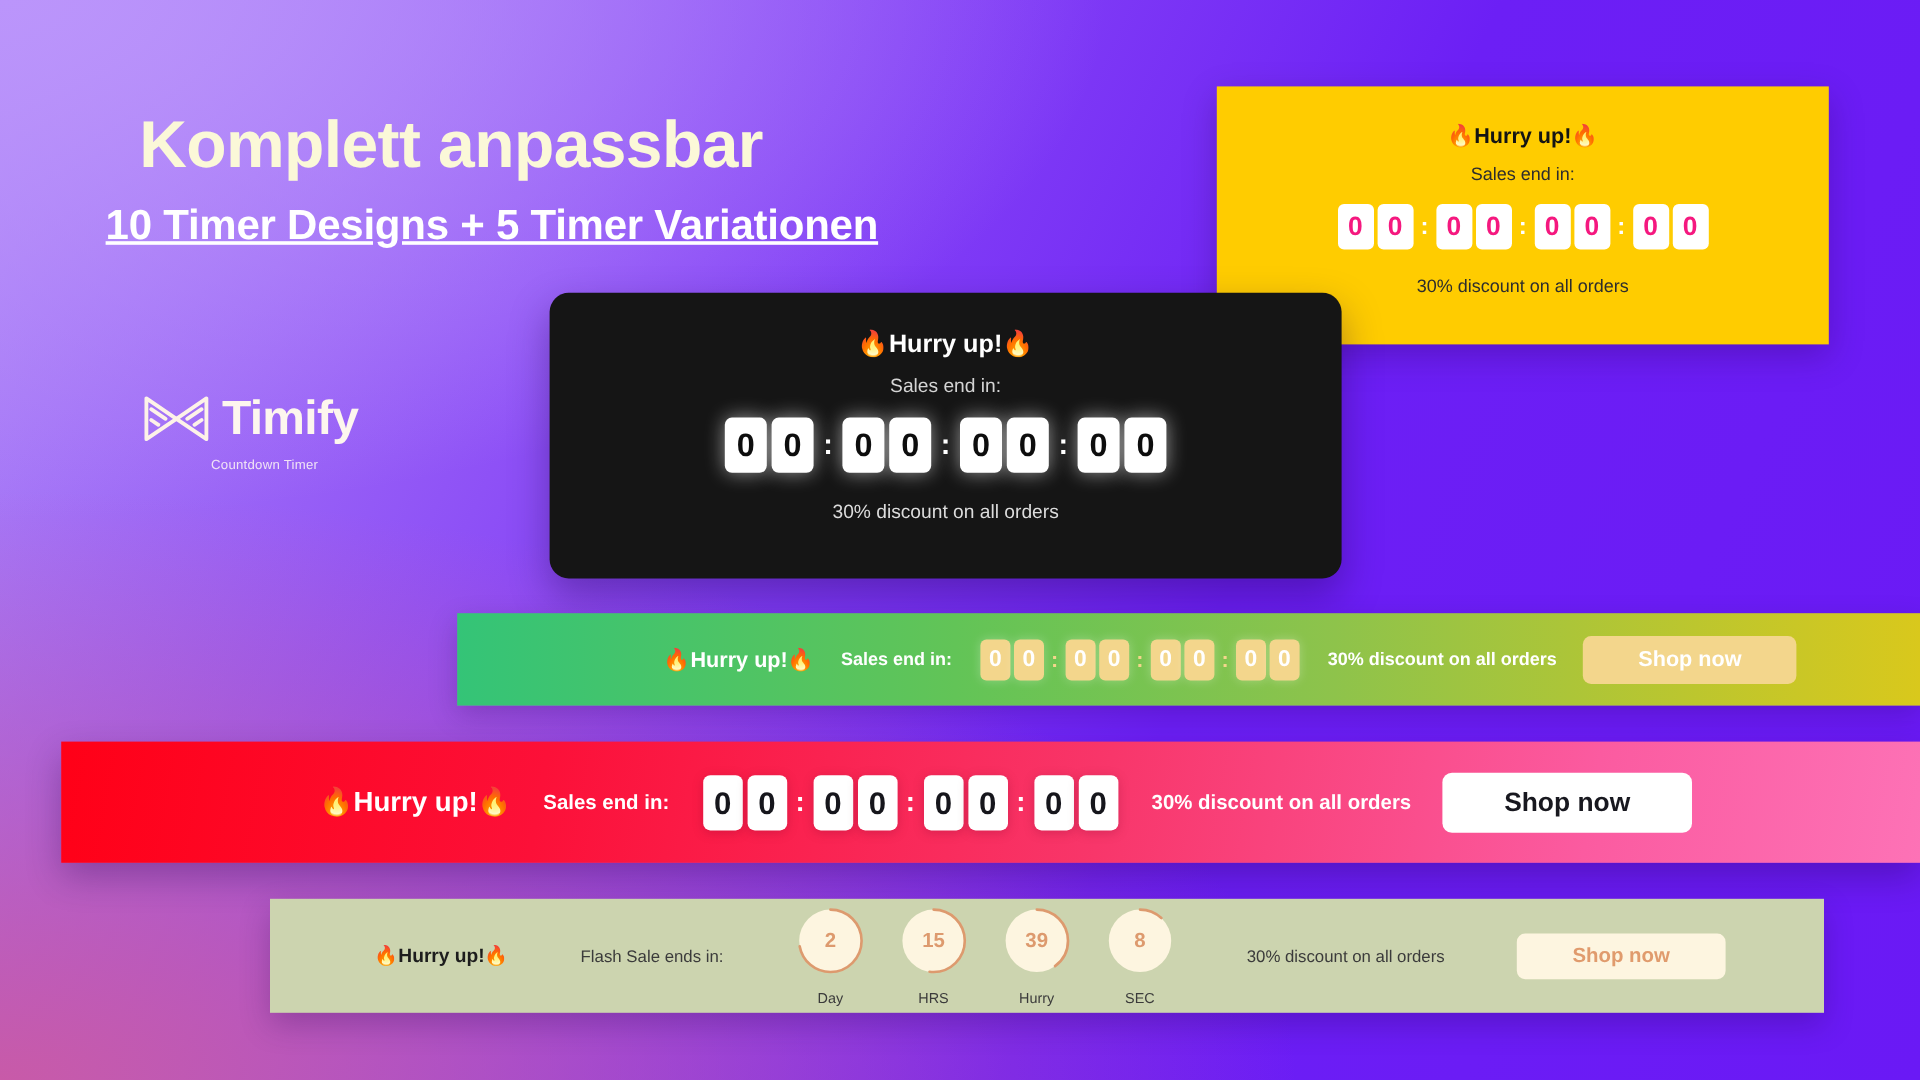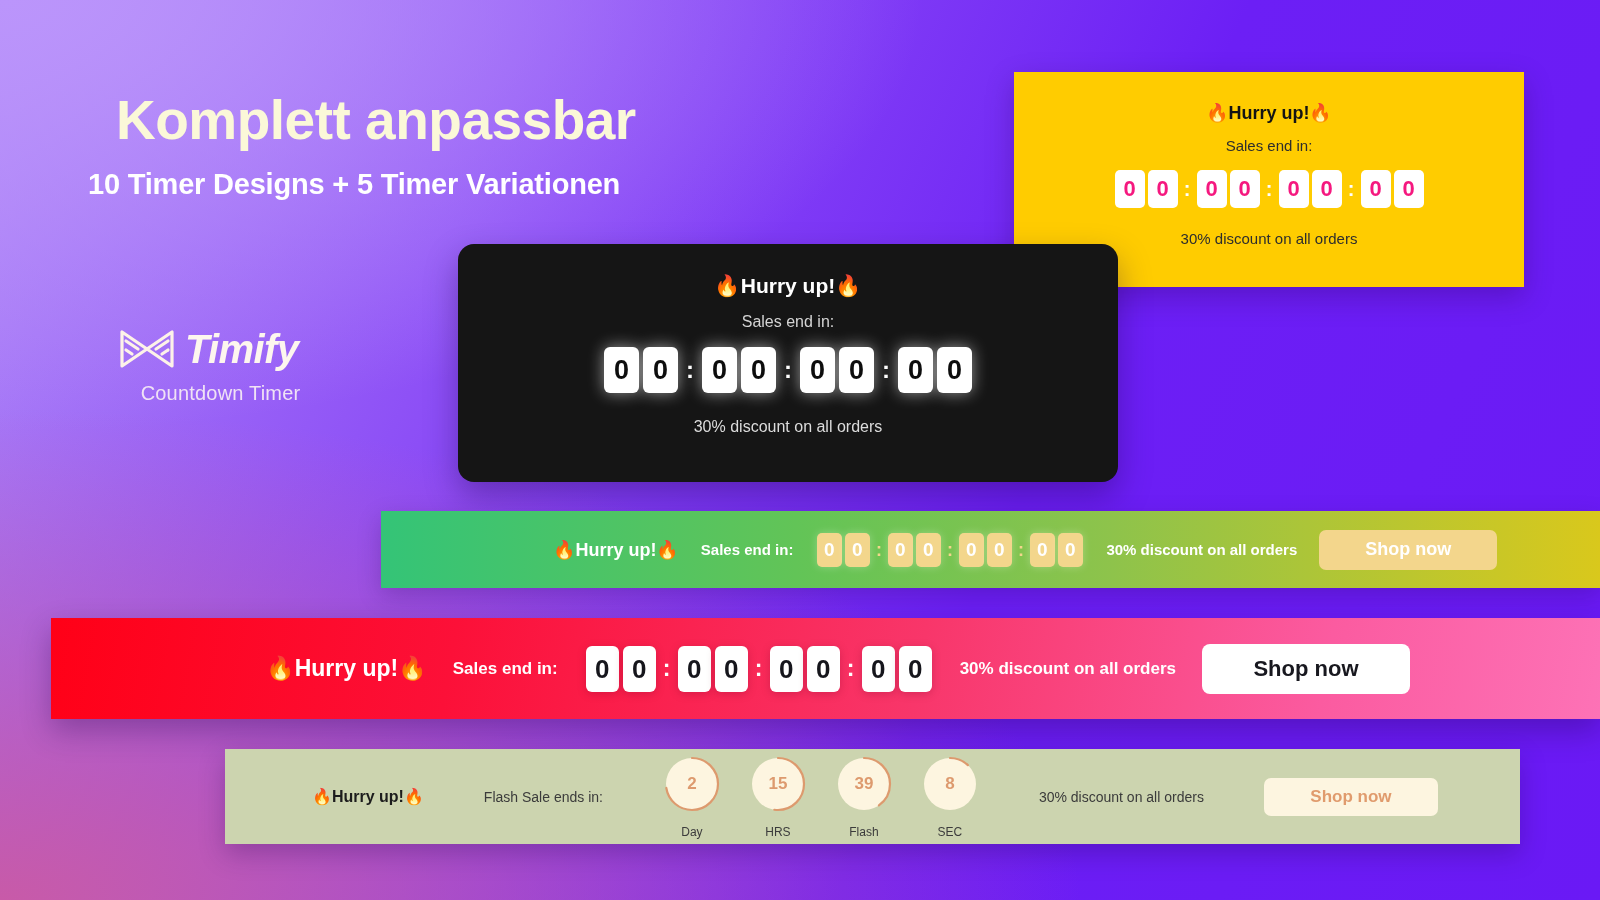--- a/index.html
+++ b/index.html
@@ -33,53 +33,53 @@
     font-size: 55px;
     font-weight: 700;
     color: #fbf8d8;
     letter-spacing: -0.5px;
     line-height: 1.05;
     white-space: nowrap;
   }
   #headline .h2 {
     margin-top: 18px;
     margin-left: -28px;
-    font-size: 29px;
+    font-size: 35px;
     font-weight: 700;
     color: #ffffff;
     letter-spacing: -0.2px;
     white-space: nowrap;
+    text-decoration: underline;
   }
 
   
   #logo-block {
     position: absolute;
     left: 118px;
     top: 328px;
     width: 250px;
   }
   .logo-row {
     display: flex;
     align-items: center;
     gap: 9px;
-    font-style: italic;
   }
   .logo-mark { width: 58px; height: 42px; display: block; flex: none; }
   .logo-word {
     font-size: 40px;
     font-weight: 700;
     color: #fdf6ee;
     letter-spacing: -0.6px;
     line-height: 1;
   }
   .logo-sub {
     margin-top: 12px;
     text-align: center;
     width: 205px;
-    font-size: 20px;
+    font-size: 11px;
     color: #f0e2f5;
     letter-spacing: 0.2px;
   }
 
   
   .hurry { font-weight: 700; white-space: nowrap; }
   .flame { font-style: normal; }
 
   .digits { display: flex; align-items: center; }
   .grp { display: flex; }
@@ -458,21 +458,21 @@
             <div class="lbl">HRS</div>
           </div>
           <div class="circle-unit">
             <div class="ring">
               <svg viewBox="0 0 58 58">
                 <circle cx="29" cy="29" r="26" fill="#fdf5e0"></circle>
                 <circle cx="29" cy="29" r="26" fill="none" stroke="#dd9a6e" stroke-width="2.2" stroke-linecap="round" stroke-dasharray="65.35 163.36" transform="rotate(-90 29 29)"></circle>
               </svg>
               <div class="val">39</div>
             </div>
-            <div class="lbl">Flash</div>
+            <div class="lbl">Hurry</div>
           </div>
           <div class="circle-unit">
             <div class="ring">
               <svg viewBox="0 0 58 58">
                 <circle cx="29" cy="29" r="26" fill="#fdf5e0"></circle>
                 <circle cx="29" cy="29" r="26" fill="none" stroke="#dd9a6e" stroke-width="2.2" stroke-linecap="round" stroke-dasharray="19.60 163.36" transform="rotate(-90 29 29)"></circle>
               </svg>
               <div class="val">8</div>
             </div>
             <div class="lbl">SEC</div>

